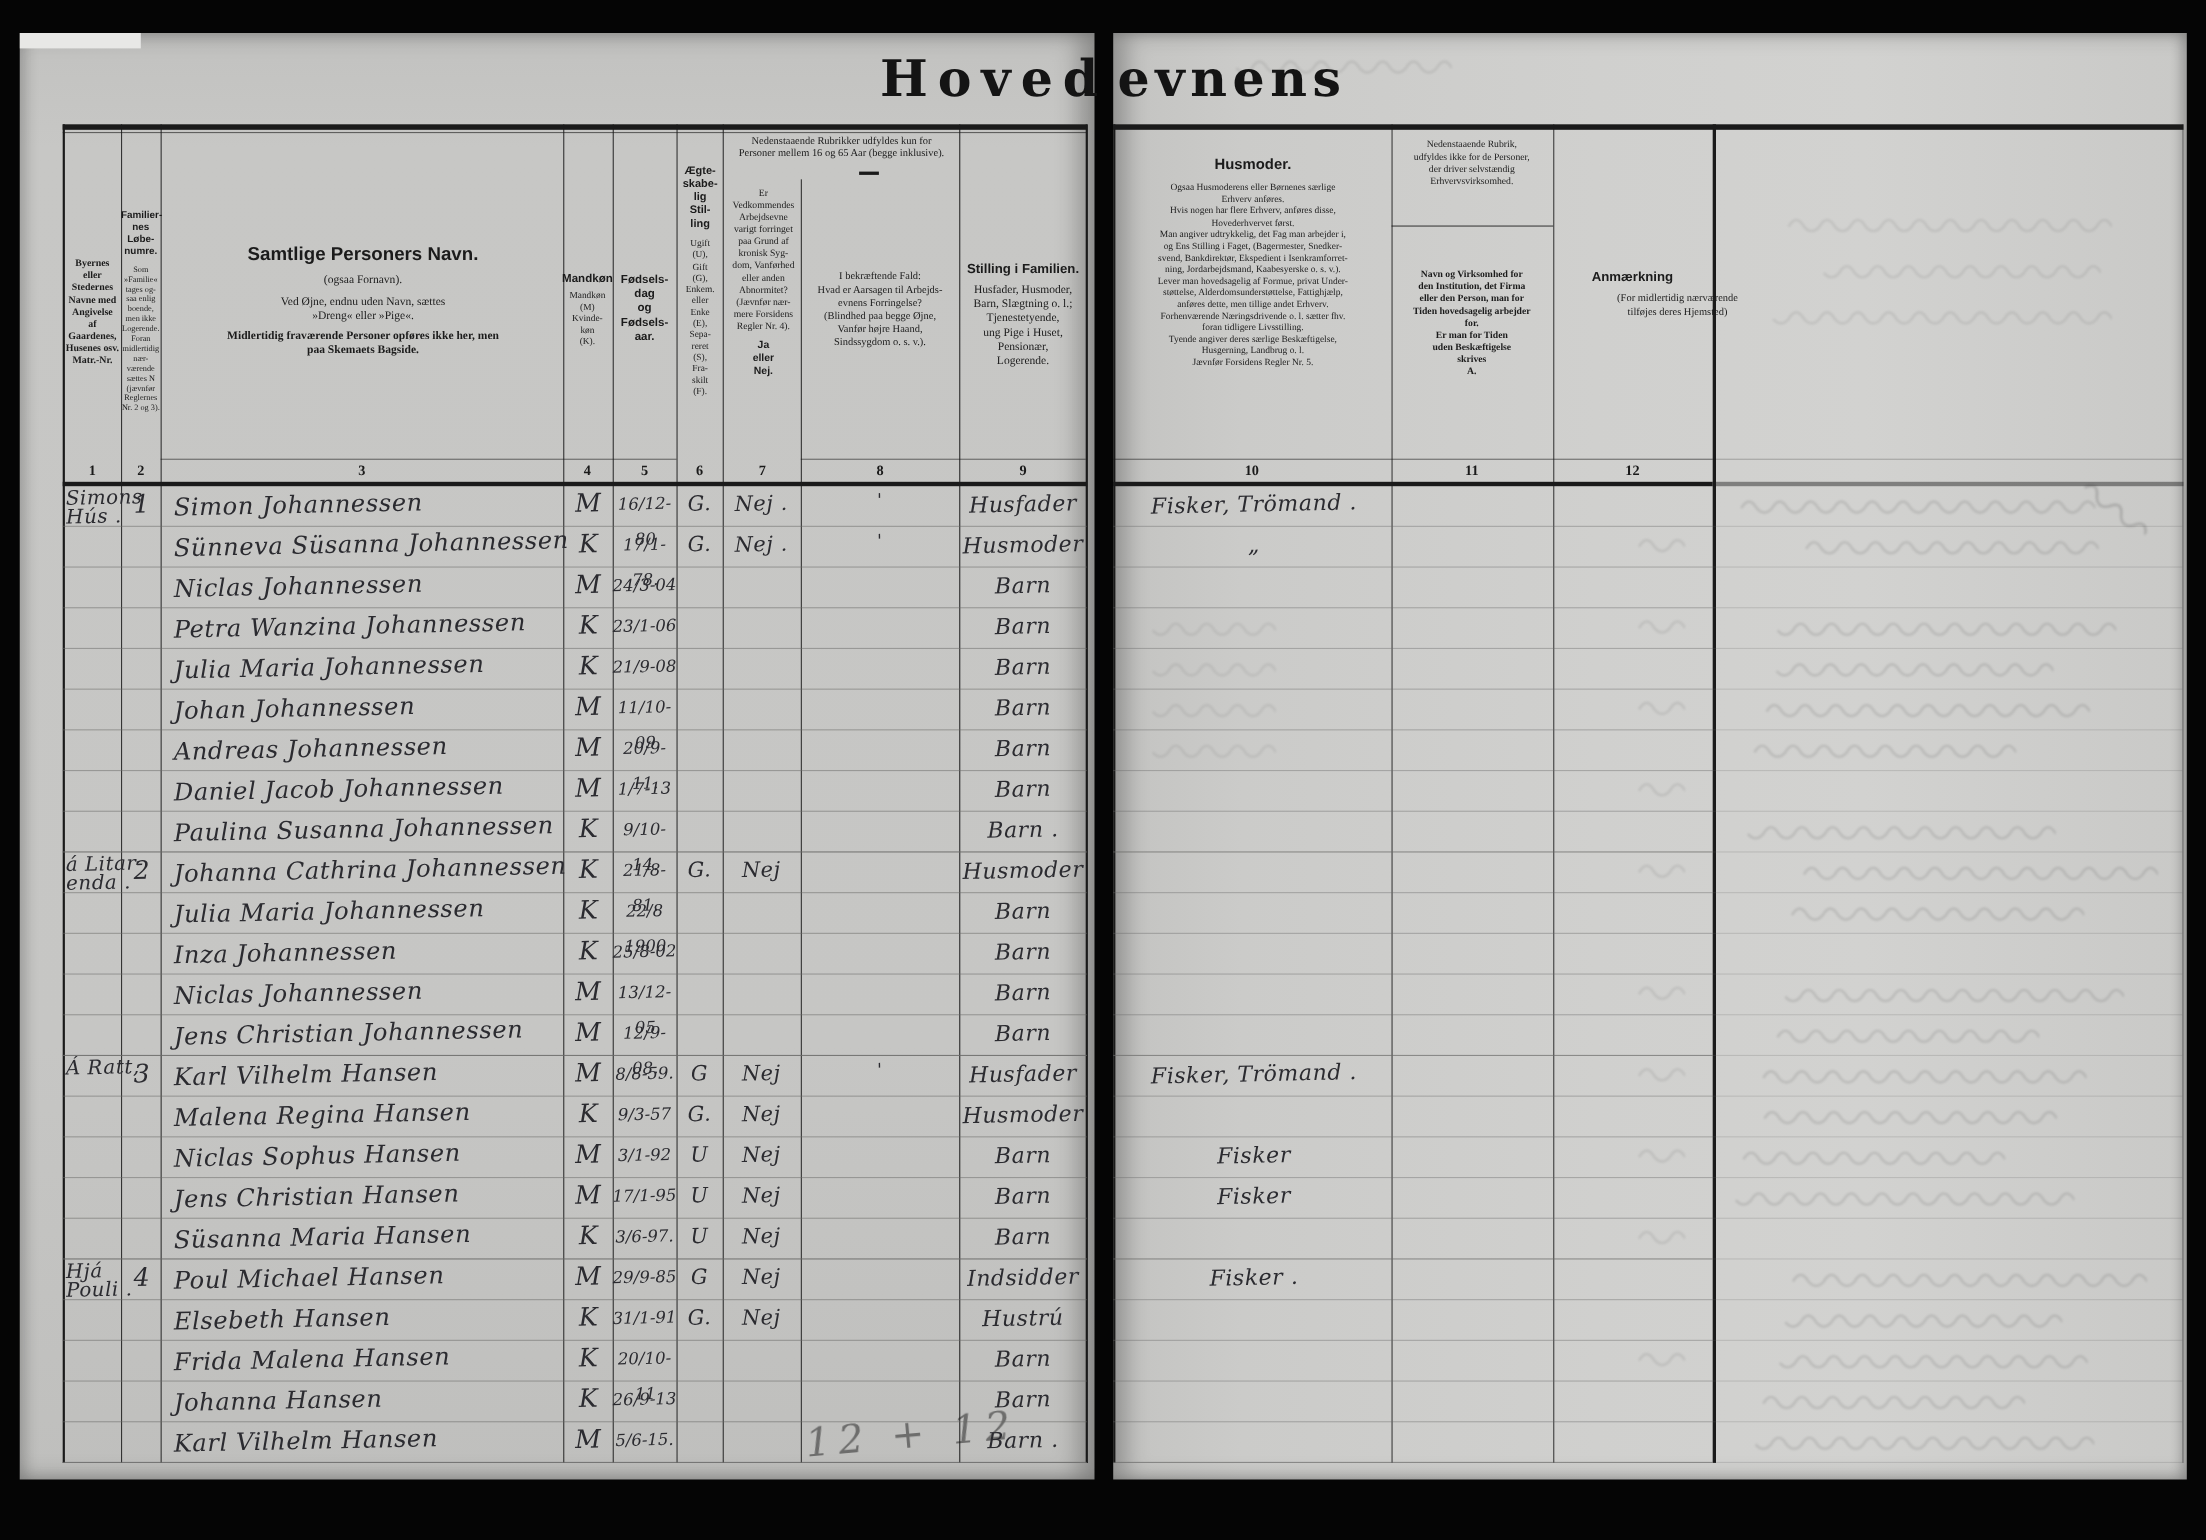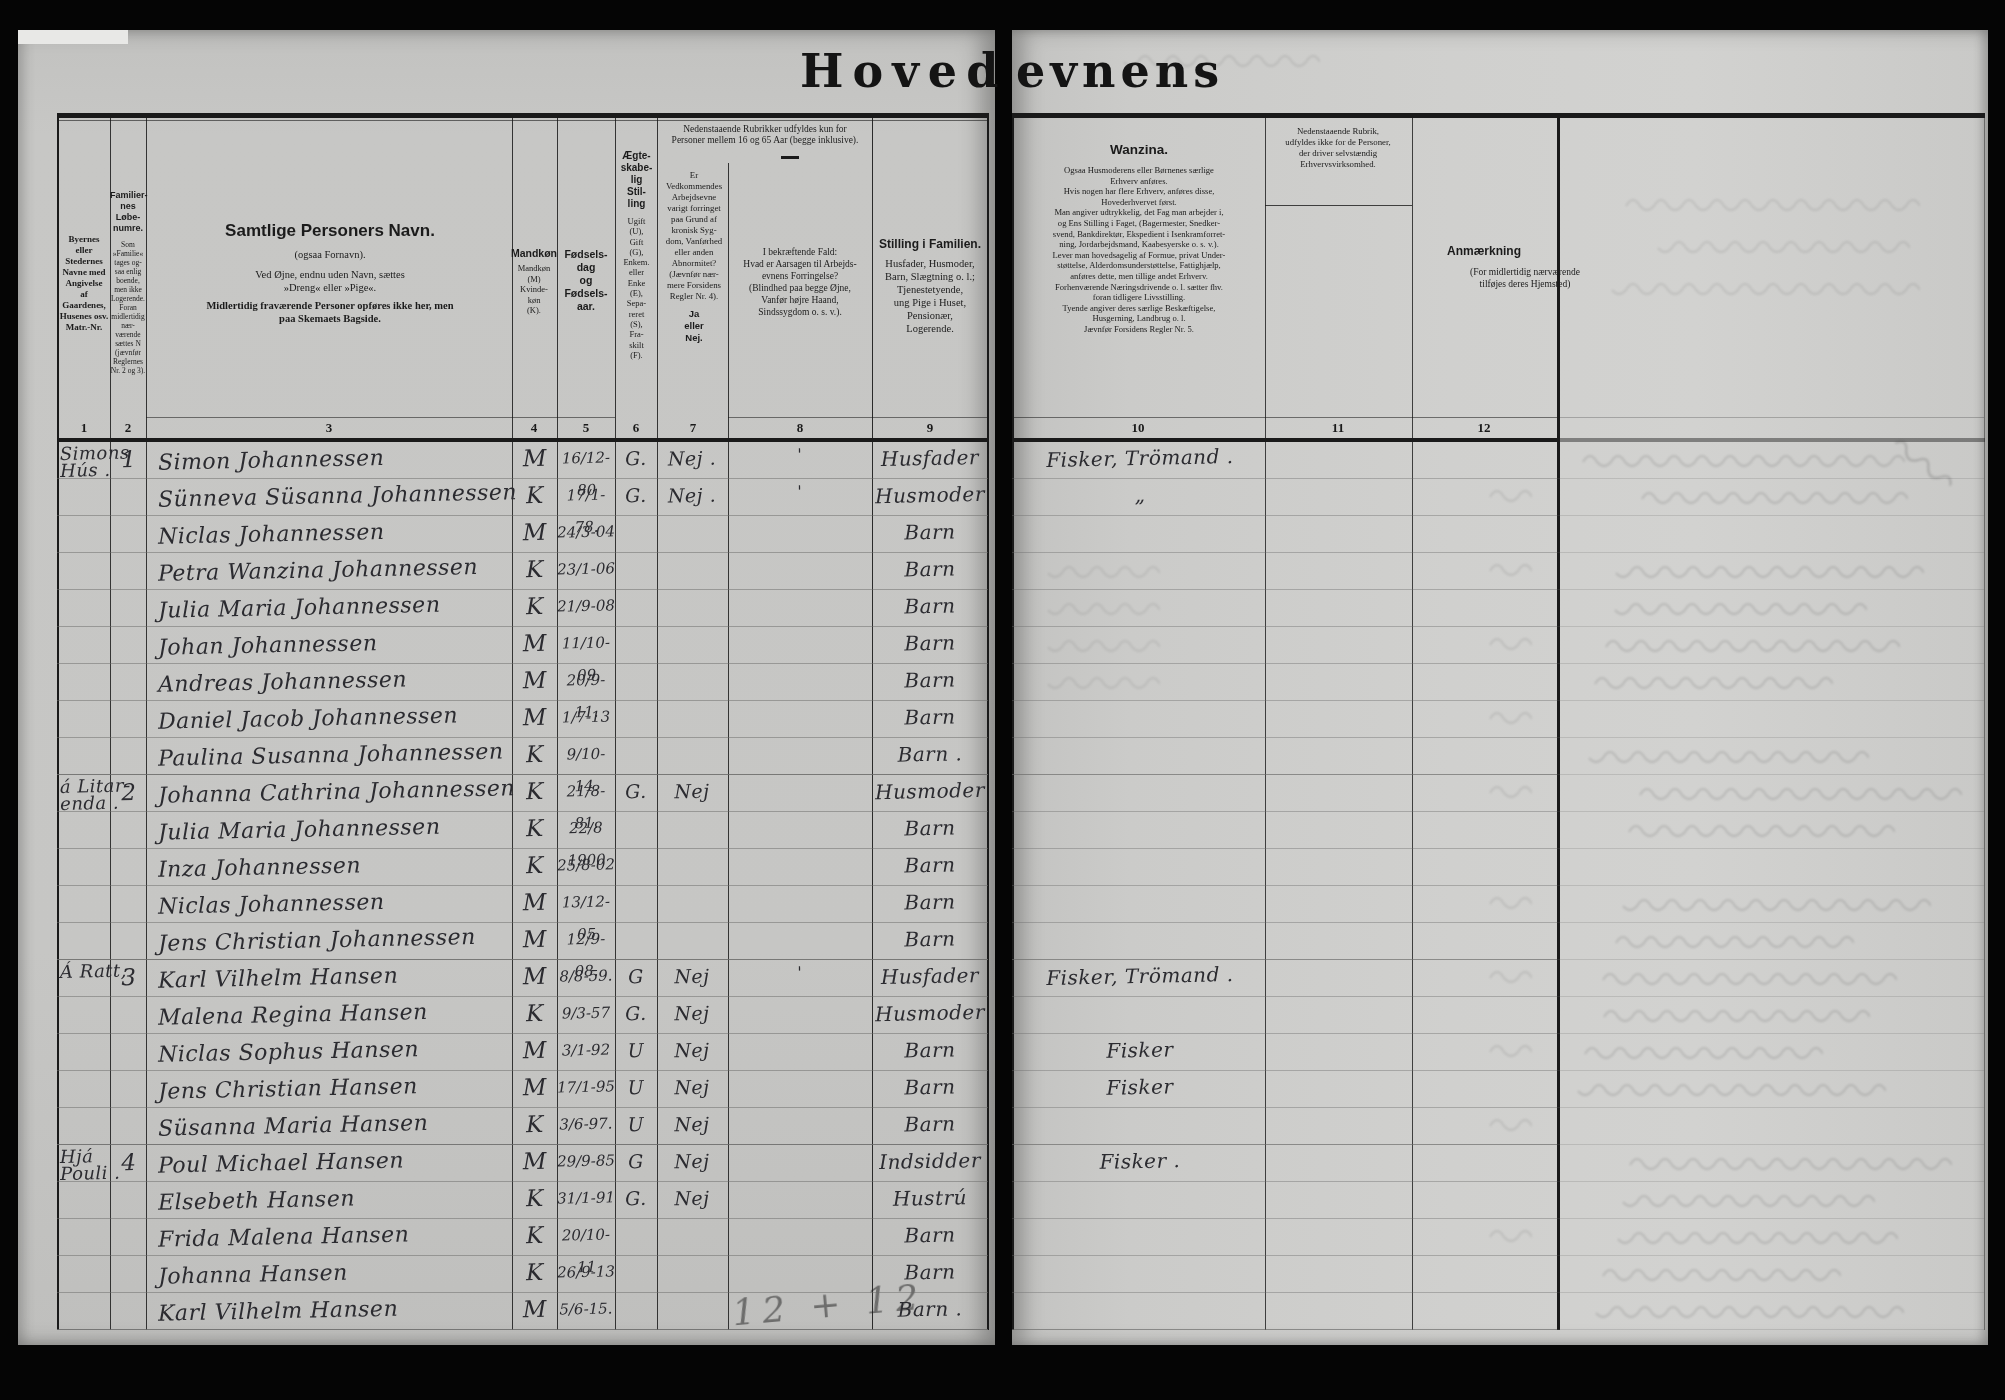--- a/index.html
+++ b/index.html
@@ -153,21 +153,21 @@
 Sindssygdom o. s. v.).</div>
 
   <div class="p center bsans" style="left:874px;top:239px;width:112px;font-size:12px;">Stilling i Familien.</div>
   <div class="p center" style="left:874px;top:257px;width:112px;font-size:10.5px;line-height:13px;">Husfader, Husmoder,
 Barn, Slægtning o. l.;
 Tjenestetyende,
 ung Pige i Huset,
 Pensionær,
 Logerende.</div>
 
-  <div class="p center bsans" style="left:1020px;top:144px;width:238px;font-size:13.5px;">Wanzina.</div>
+  <div class="p center bsans" style="left:1020px;top:144px;width:238px;font-size:13.5px;">Husmoder.</div>
   <div class="p center" style="left:1018px;top:165px;width:242px;font-size:8.6px;line-height:10.6px;">Ogsaa Husmoderens eller Børnenes særlige
 Erhverv anføres.
 Hvis nogen har flere Erhverv, anføres disse,
 Hovederhvervet først.
 Man angiver udtrykkelig, det Fag man arbejder i,
 og Ens Stilling i Faget, (Bagermester, Snedker-
 svend, Bankdirektør, Ekspedient i Isenkramforret-
 ning, Jordarbejdsmand, Kaabesyerske o. s. v.).
 Lever man hovedsagelig af Formue, privat Under-
 støttelse, Alderdomsunderstøttelse, Fattighjælp,
@@ -175,20 +175,29 @@
 Forhenværende Næringsdrivende o. l. sætter fhv.
 foran tidligere Livsstilling.
 Tyende angiver deres særlige Beskæftigelse,
 Husgerning, Landbrug o. l.
 Jævnfør Forsidens Regler Nr. 5.</div>
 
   <div class="p center" style="left:1268px;top:126px;width:140px;font-size:8.8px;line-height:11px;">Nedenstaaende Rubrik,
 udfyldes ikke for de Personer,
 der driver selvstændig
 Erhvervsvirksomhed.</div>
+  <div class="p center" style="left:1268px;top:244px;width:140px;font-size:8.8px;line-height:11px;font-weight:600;">Navn og Virksomhed for
+den Institution, det Firma
+eller den Person, man for
+Tiden hovedsagelig arbejder
+for.
+Er man for Tiden
+uden Beskæftigelse
+skrives
+A.</div>
 
   <div class="p center bsans" style="left:1414px;top:246px;width:140px;font-size:12px;">Anmærkning</div>
   <div class="p center" style="left:1414px;top:266px;width:140px;font-size:9.5px;line-height:12px;padding-left:41px;">(For midlertidig nærværende
 tilføjes deres Hjemsted)</div>
 
   <div class="pencil">12 + 12</div>
 <div class="vl" style="left: 57px; top: 113px; height: 1217px; width: 2px; opacity: 1;"></div>
     <div class="vl" style="left: 110px; top: 113px; height: 1217px; width: 1px; opacity: 0.85;"></div>
     <div class="vl" style="left: 146px; top: 113px; height: 1217px; width: 1px; opacity: 0.85;"></div>
     <div class="vl" style="left: 512px; top: 113px; height: 1217px; width: 1px; opacity: 0.85;"></div>

